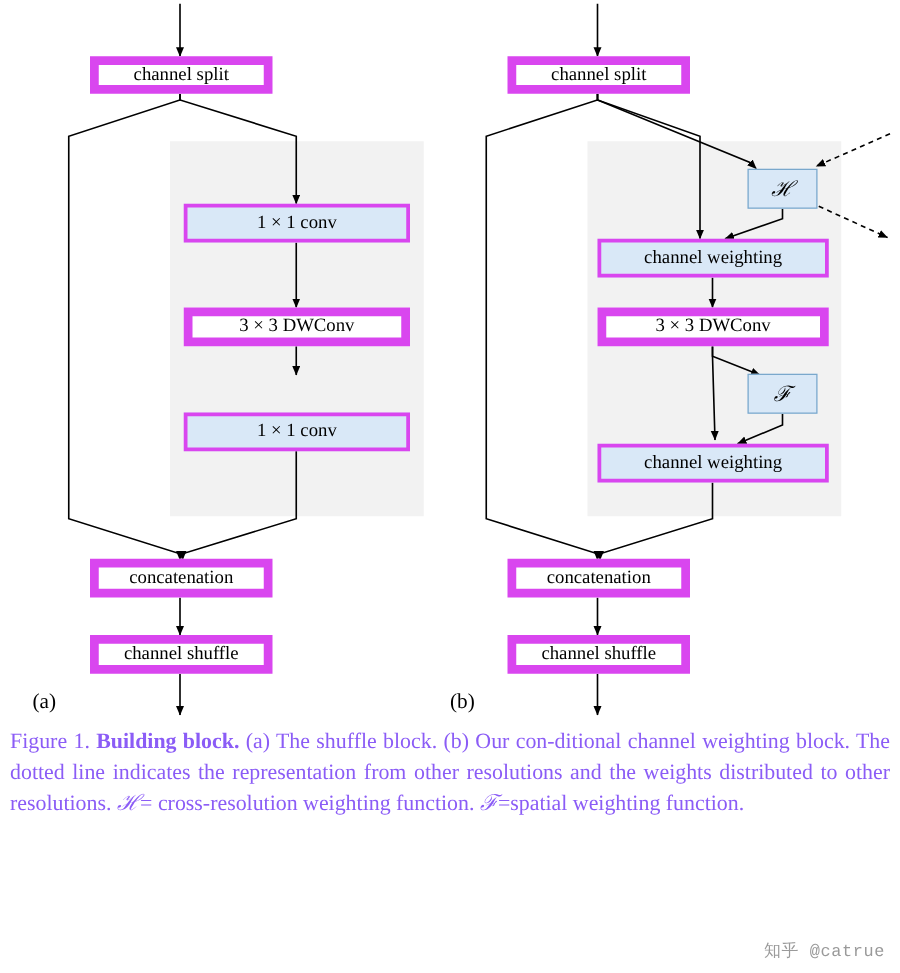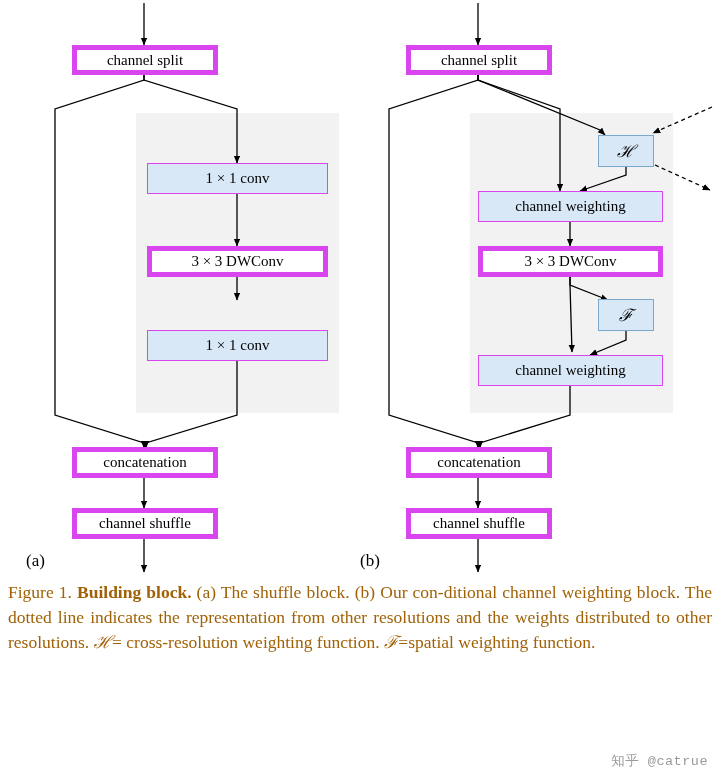--- a/index.html
+++ b/index.html
@@ -18,34 +18,34 @@
   #figure {
     position: absolute;
     left: 0;
     top: 0;
     width: 720px;
     height: 578px;
   }
   .node {
     position: absolute;
     box-sizing: border-box;
-    border: 5px solid #d946ef;
+    border: 7px solid #d946ef;
     background: #ffffff;
     font-family: "Liberation Serif", serif;
     font-size: 15px;
     line-height: 1;
     display: flex;
     align-items: center;
     justify-content: center;
     white-space: nowrap;
     color: #000;
   }
   .node.blue {
     background: #d9e8f7;
-    border: 1px solid #d946ef;
+    border: 3px solid #d946ef;
     font-family: Liberation Serif, serif;
   }
   .node.mathbox {
     background: #d9e8f7;
     border: 1px solid #7aa8cc;
     font-family: "Liberation Serif", serif;
     font-style: italic;
     font-size: 17px;
   }
   .panelbg {
@@ -55,21 +55,21 @@
   .caption {
     position: absolute;
     left: 8px;
     top: 580px;
     width: 704px;
     font-family: "Liberation Serif", serif;
     font-size: 17.5px;
     line-height: 1.42;
     text-align: justify;
     text-justify: inter-word;
-    color: #a16207;
+    color: #8b5cf6;
   }
   .caption b { font-weight: bold; }
   .caption .mathsym { font-style: italic; }
   .sublabel {
     position: absolute;
     font-family: "Liberation Serif", serif;
     font-size: 17px;
     color: #000;
   }
   .watermark {

